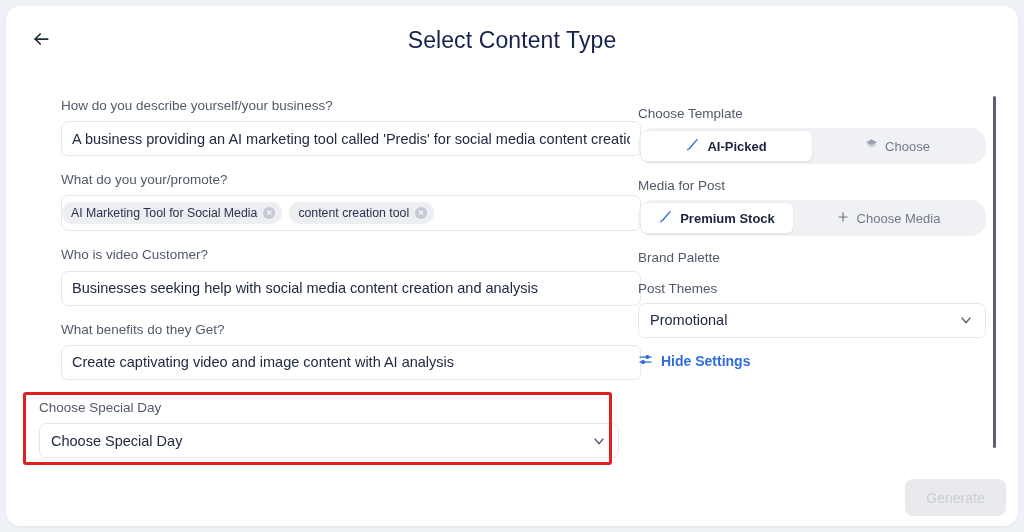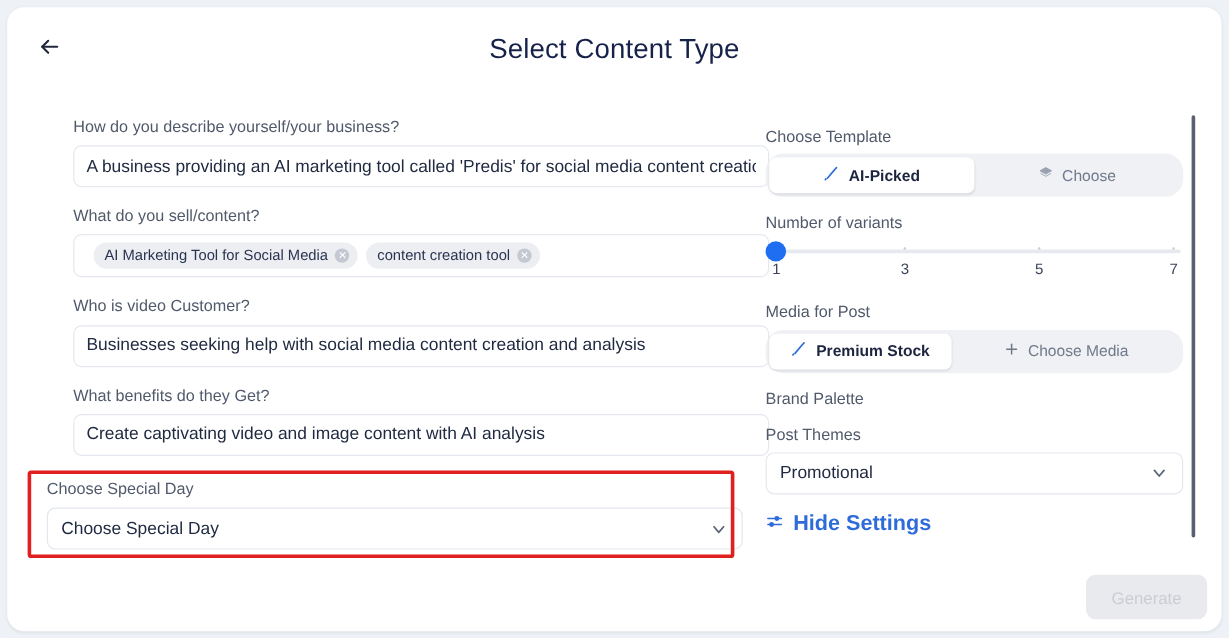--- a/index.html
+++ b/index.html
@@ -108,21 +108,21 @@
   .chips-input {
     box-sizing: border-box;
     width: 100%;
     height: 36px;
     border: 1px solid #e4e8ee;
     border-radius: 7px;
     background: #fff;
     display: flex;
     align-items: center;
     gap: 7px;
-    padding: 0 16px;
+    padding: 0 0;
   }
   .chip {
     display: flex;
     align-items: center;
     gap: 6px;
     background: #eceef2;
     border-radius: 11px;
     height: 22px;
     padding: 0 7px 0 9px;
     font-size: 12.3px;
@@ -285,21 +285,21 @@
     width: 18px; height: 18px;
     border-radius: 50%;
   }
   .sw2 { margin-left: -6px; }
 
   .hide-settings {
     display: flex;
     align-items: center;
     gap: 8px;
     color: #2f6cdb;
-    font-size: 18px;
+    font-size: 14px;
     font-weight: bold;
     cursor: pointer;
     margin-top: 12px;
   }
 
   .generate-btn {
     position: absolute;
     left: 899px;
     top: 473px;
     width: 101px;
@@ -346,21 +346,21 @@
     <div class="col-left">
 
       <div class="field-group">
         <div class="field-label">How do you describe yourself/your business?</div>
         <div class="text-input">
           <span class="val" placeholder="Describe your business">A business providing an AI marketing tool called 'Predis' for social media content creation</span>
         </div>
       </div>
 
       <div class="field-group">
-        <div class="field-label">What do you sell/content?</div>
+        <div class="field-label">What do you your/promote?</div>
         <div class="chips-input">
           <span class="chip">
             <span>AI Marketing Tool for Social Media</span>
             <span class="chip-x">✕</span>
           </span>
           <span class="chip">
             <span>content creation tool</span>
             <span class="chip-x">✕</span>
           </span>
         </div>
@@ -415,34 +415,20 @@
               <svg width="13" height="13" viewBox="0 0 24 24" fill="#9aa1b0" stroke="#9aa1b0" stroke-width="1.4" stroke-linejoin="round">
                 <polygon points="12 3 21 8 12 13 3 8 12 3"></polygon>
                 <polyline points="4 12 12 16.5 20 12" fill="none"></polyline>
               </svg>
             </span>
             <span>Choose</span>
           </div>
         </div>
       </div>
 
-      <div class="r-group">
-        <div class="r-label">Number of variants</div>
-        <div class="slider-wrap">
-          <div class="slider-track"></div>
-          <div class="tick-dot" style="left:115px"></div>
-          <div class="tick-dot" style="left:227px"></div>
-          <div class="tick-dot" style="left:339px"></div>
-          <div class="slider-thumb" style="background: rgb(31, 109, 240);"></div>
-          <div class="tick-lbl" style="left:9px">1</div>
-          <div class="tick-lbl" style="left:116px">3</div>
-          <div class="tick-lbl" style="left:228px">5</div>
-          <div class="tick-lbl" style="left:340px">7</div>
-        </div>
-      </div>
 
       <div class="r-group">
         <div class="r-label">Media for Post</div>
         <div class="seg">
           <div class="seg-item active">
             <span>
               <svg width="14" height="14" viewBox="0 0 24 24" fill="none" stroke="#2f6cdb" stroke-width="2.4" stroke-linecap="round">
                 <line x1="17" y1="5" x2="6" y2="18"></line>
                 <line x1="19" y1="3" x2="18" y2="4"></line>
                 <line x1="4" y1="19" x2="3" y2="20"></line>

